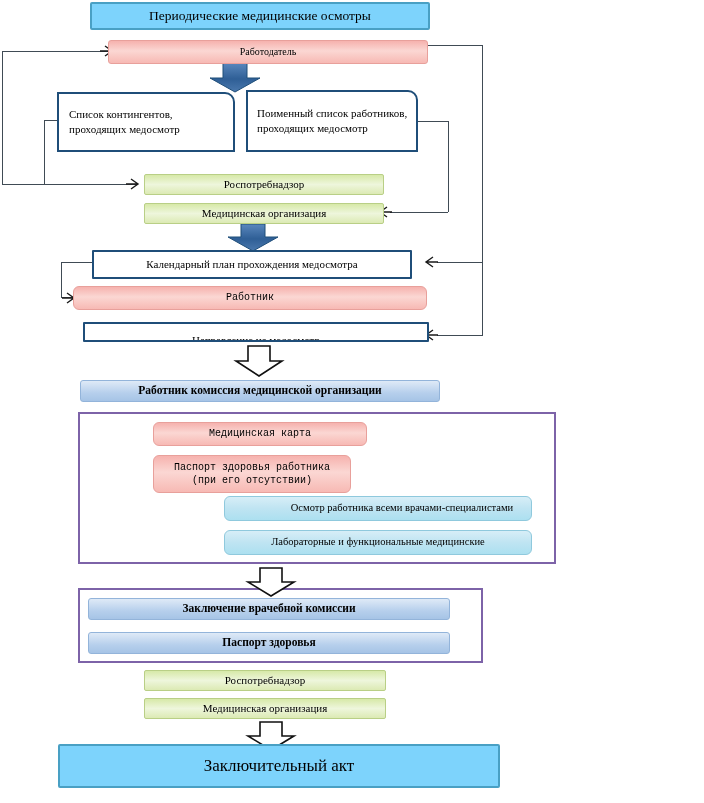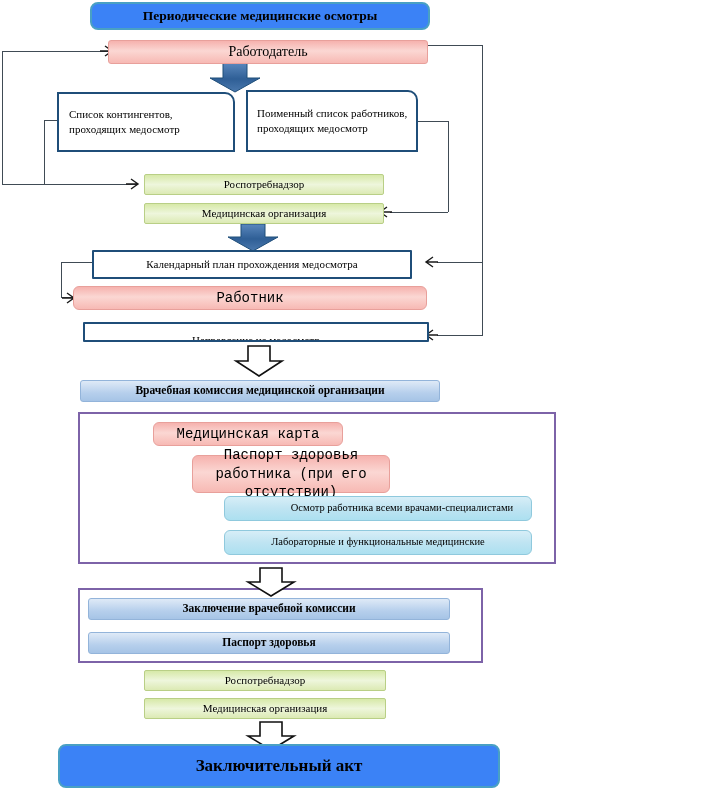--- a/index.html
+++ b/index.html
@@ -20,34 +20,34 @@
     align-items:center;
     justify-content:center;
     text-align:center;
     line-height:1.35;
     z-index:5;
   }
   .box span{display:block;width:100%;padding:0 6px;}
 
   
   .b-teal{
-    background:#3b82f6;
+    background:#7dd3fc;
     border:2px solid #49a0c4;
-    border-radius:8px;
-    font-weight:bold;
+    border-radius:2px;
+    font-weight:normal;
   }
   .b-teal.title{font-size:13.5px;}
   .b-teal.final{font-size:17px;}
 
   
   .b-pink{
     background:linear-gradient(180deg,#f6b2ae 0%,#fbd7d3 45%,#f7b9b4 100%);
     border:1px solid #e8a09b;
     border-radius:3px;
-    font-size:14px;
+    font-size:10px;
   }
   .b-pink.rnd{border-radius:6px;font-family:Liberation Mono, monospace;}
 
   
   .b-green{
     background:linear-gradient(180deg,#d7e9a8 0%,#eef6dc 50%,#dceab4 100%);
     border:1px solid #b9cf86;
     border-radius:2px;
     font-size:11px;
   }
@@ -211,28 +211,28 @@
 
   <div class="box b-pink rnd" style="left:73px;top:286px;width:354px;height:24px;">
     <span>Работник</span>
   </div>
 
   <div class="box b-outline flat clip-bot" style="left:83px;top:322px;width:346px;height:20px;overflow:hidden;">
     <span>Направление на медосмотр</span>
   </div>
 
   <div class="box b-blue strong" style="left:80px;top:380px;width:360px;height:22px;">
-    <span>Врачебная комиссия медицинской организации</span>
-  </div>
-
-  <div class="box b-pink rnd" style="left:153px;top:422px;width:190px;height:24px;">
+    <span>Работник комиссия медицинской организации</span>
+  </div>
+
+  <div class="box b-pink rnd" style="left:153px;top:422px;width:214px;height:24px;">
     <span>Медицинская карта</span>
   </div>
 
-  <div class="box b-pink rnd" style="left:153px;top:455px;width:198px;height:38px;margin-left:39px;">
+  <div class="box b-pink rnd" style="left:153px;top:455px;width:198px;height:38px;">
     <span>Паспорт здоровья работника (при его отсутствии)</span>
   </div>
 
   <div class="box b-lightblue" style="left:224px;top:496px;width:308px;height:25px;padding-left:48px;">
     <span>Осмотр работника всеми врачами-специалистами</span>
   </div>
 
   <div class="box b-lightblue" style="left:224px;top:530px;width:308px;height:25px;">
     <span>Лабораторные и функциональные медицинские</span>
   </div>

